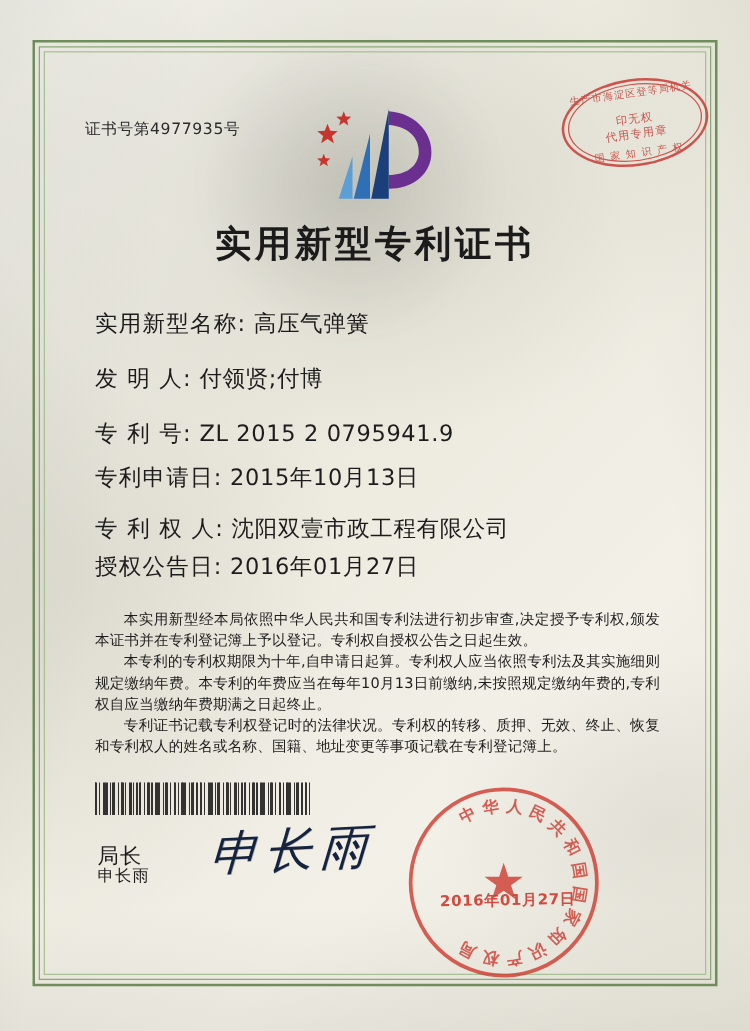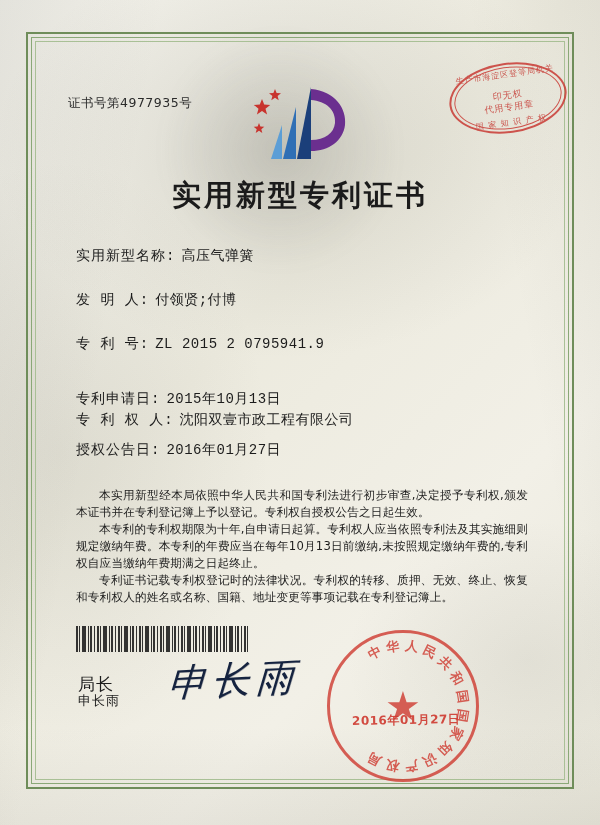--- a/index.html
+++ b/index.html
@@ -151,33 +151,32 @@
     font-weight: bold;
     color: #1b1b1b;
     letter-spacing: 3px;
     font-family: "DejaVu Sans", "Liberation Sans", sans-serif;
   }
 
   
   .field {
     position: absolute;
     left: 76px;
-    font-size: 14px;
+    font-size: 18px;
     color: #1c1c1c;
     white-space: nowrap;
     letter-spacing: 0.5px;
-    font-family: Liberation Mono, monospace;
   }
   .field .lbl { letter-spacing: 1px; }
   .field .val { margin-left: 6px; }
 
   #f0 { top: 247px; }
   #f1 { top: 291px; }
   #f2 { top: 335px; text-align: right; }
-  #f3 { top: 370px; margin-top: 20px; }
+  #f3 { top: 370px; }
   #f4 { top: 411px; }
   #f5 { top: 441px; }
 
   
   .para {
     position: absolute;
     left: 76px;
     width: 452px;
     font-size: 11.6px;
     line-height: 17px;

